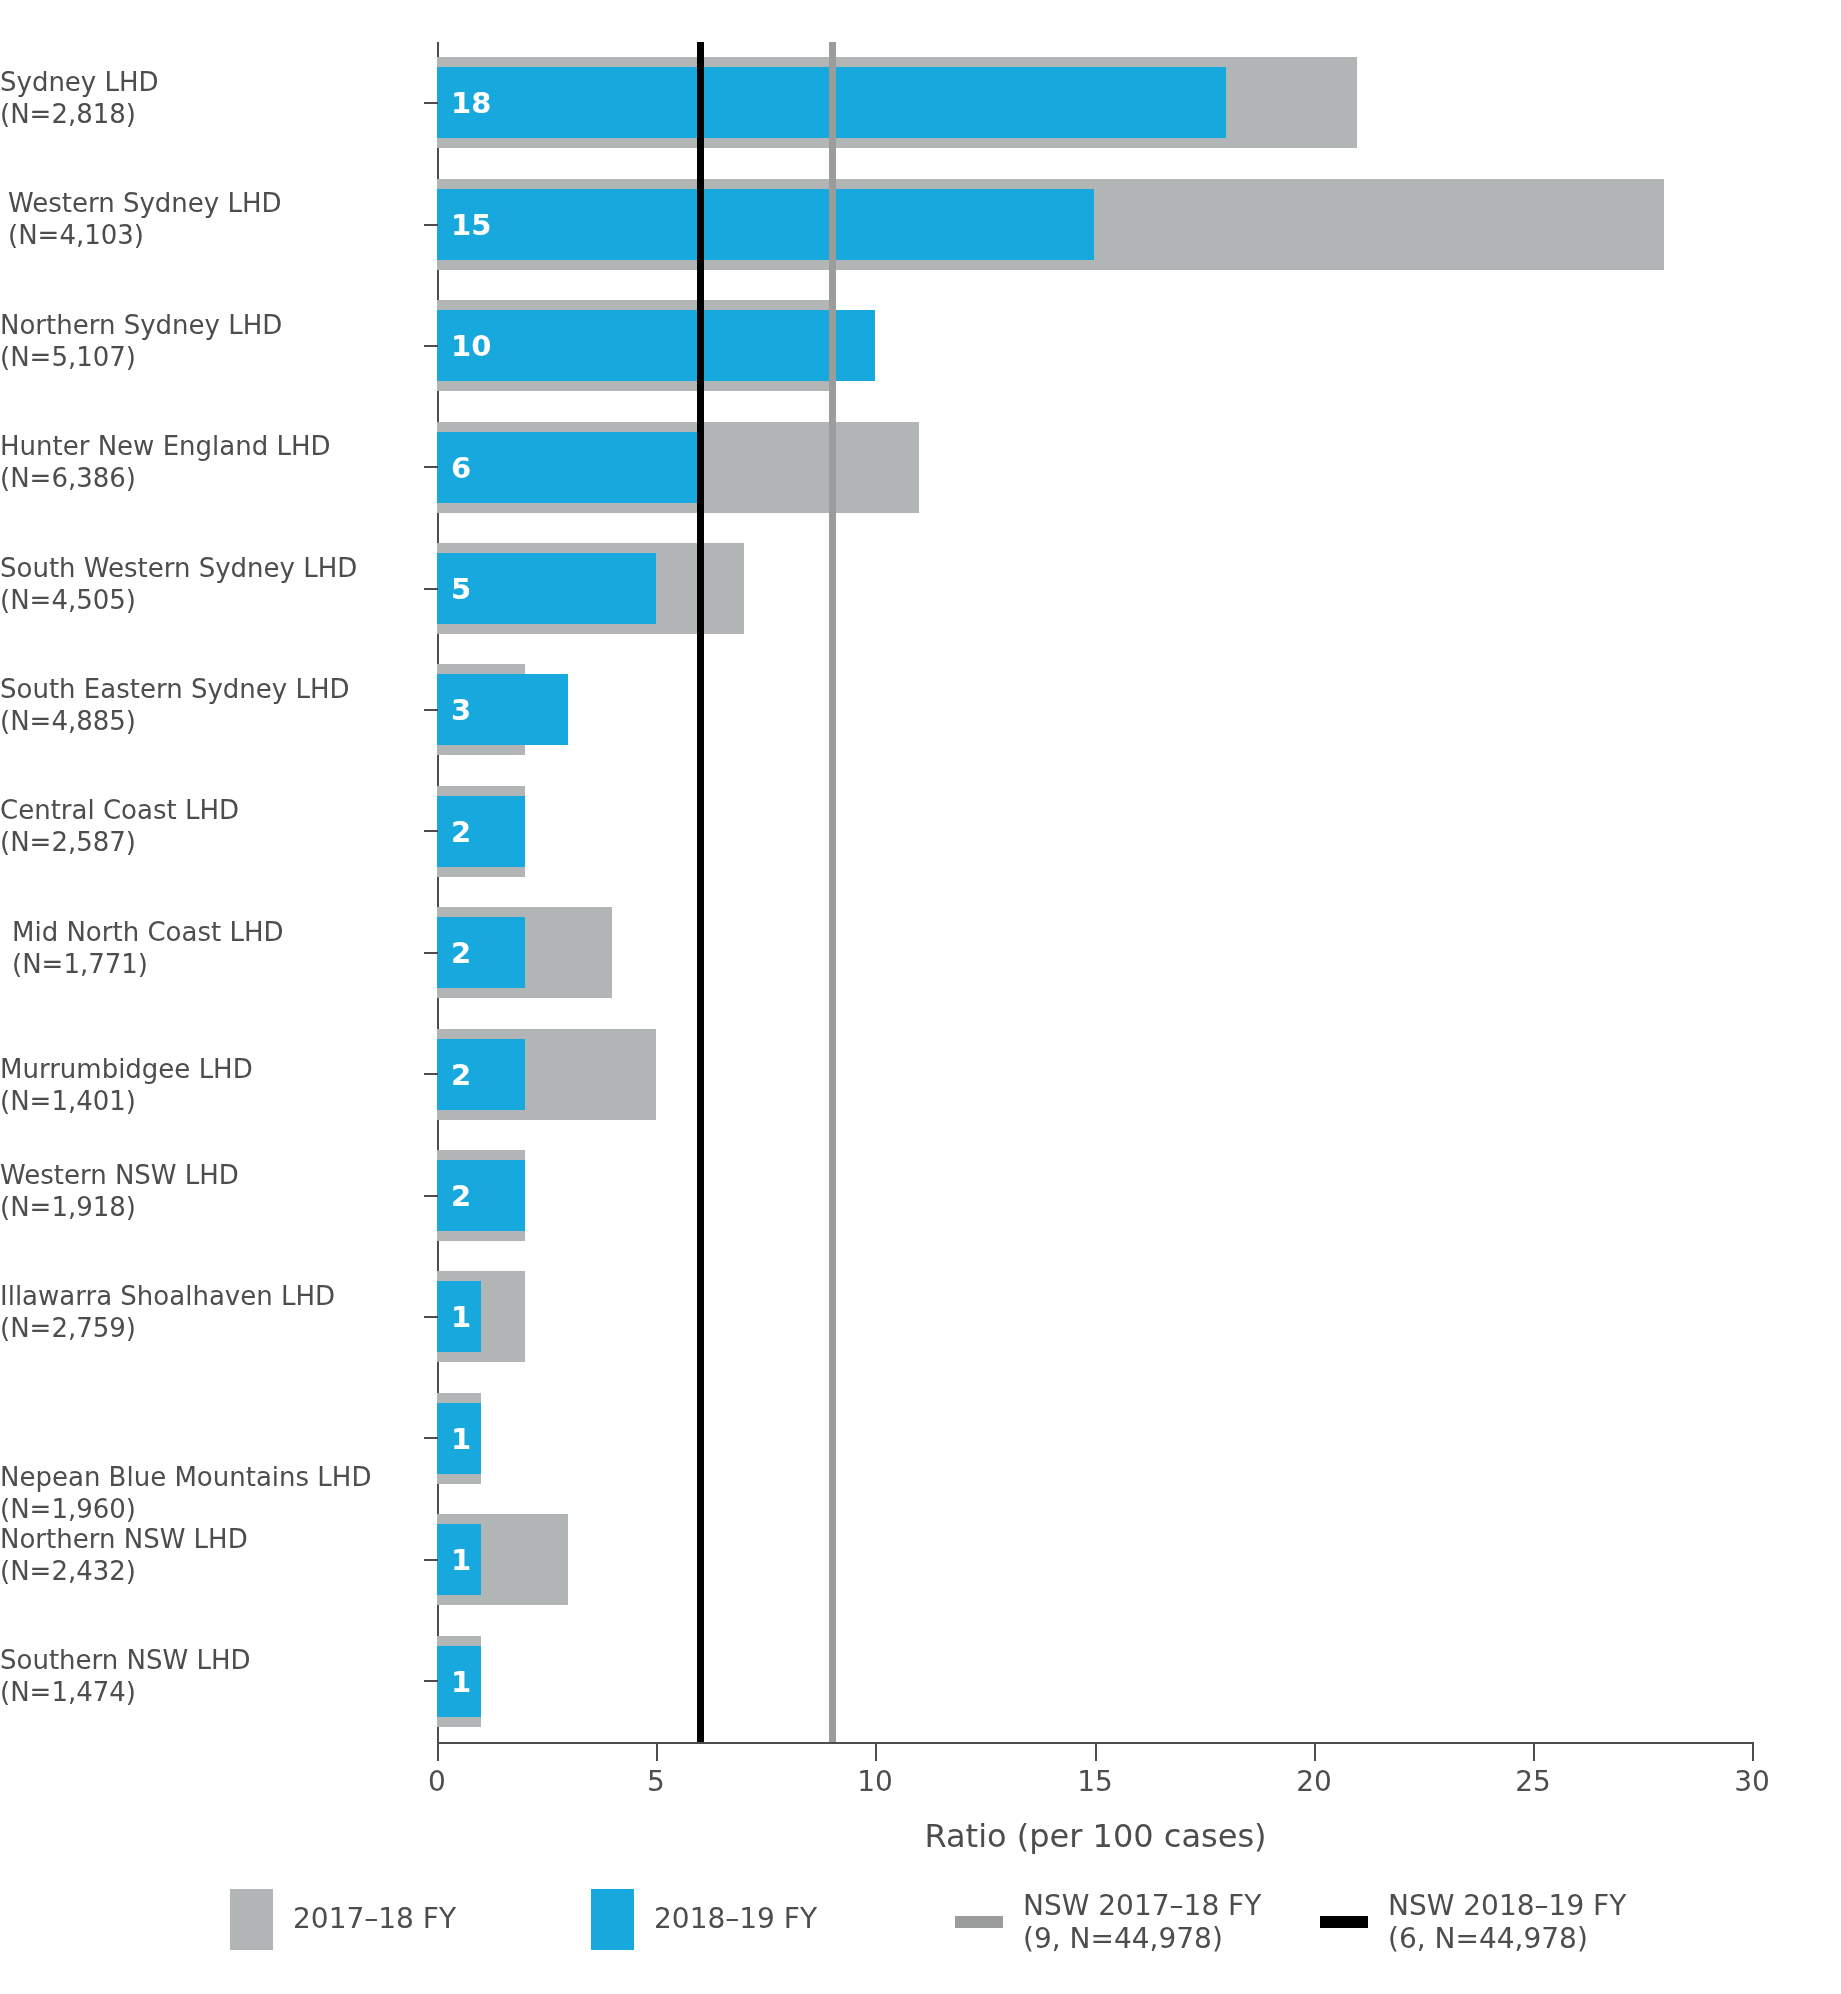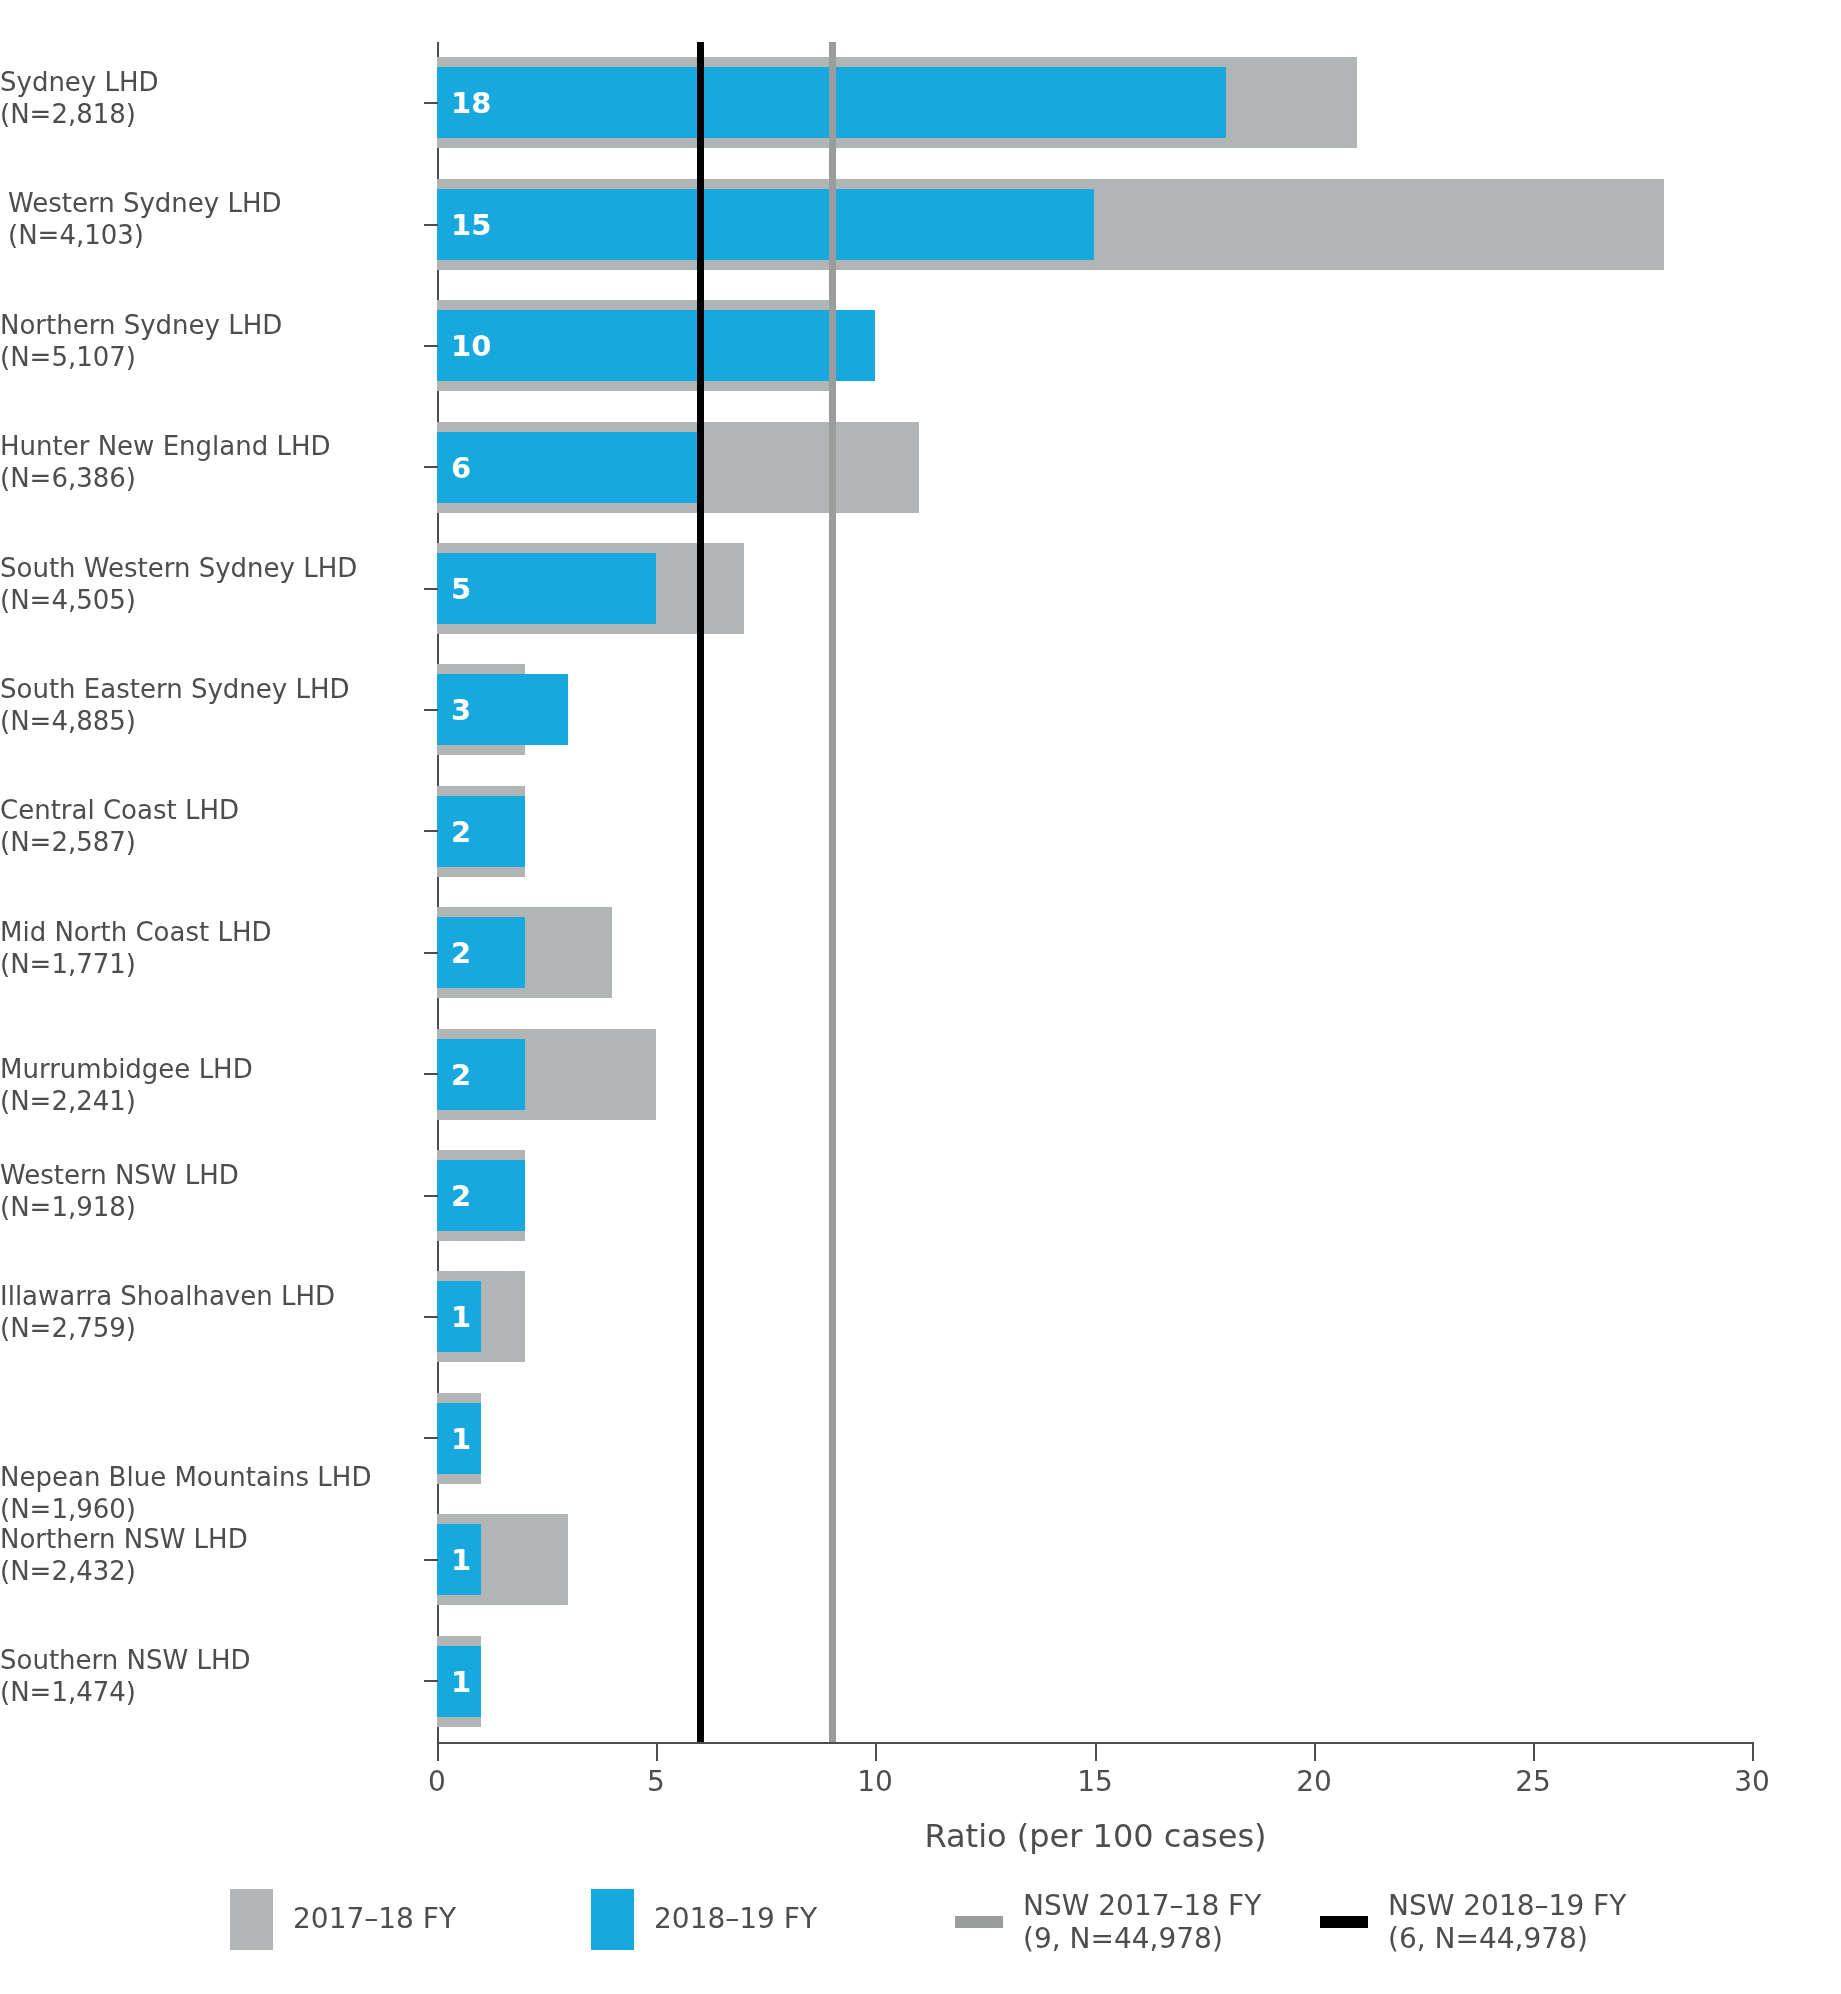--- a/index.html
+++ b/index.html
@@ -273,28 +273,28 @@
       <div class="cat-wrap" style="top: 673px;">
         <div>South Eastern Sydney LHD</div>
         <div>(N=4,885)</div>
       </div>
       <div class="tick-y" style="top: 830px;"></div>
       <div class="cat-wrap" style="top: 794px;">
         <div>Central Coast LHD</div>
         <div>(N=2,587)</div>
       </div>
       <div class="tick-y" style="top: 952px;"></div>
-      <div class="cat-wrap" style="top: 916px;">
+      <div class="cat-wrap" style="top: 916px; margin-left: 12px;">
         <div>Mid North Coast LHD</div>
         <div>(N=1,771)</div>
       </div>
       <div class="tick-y" style="top: 1073px;"></div>
       <div class="cat-wrap" style="top: 1037px; margin-top: 16px;">
         <div>Murrumbidgee LHD</div>
-        <div>(N=2,241)</div>
+        <div>(N=1,401)</div>
       </div>
       <div class="tick-y" style="top: 1195px;"></div>
       <div class="cat-wrap" style="top: 1159px;">
         <div>Western NSW LHD</div>
         <div>(N=1,918)</div>
       </div>
       <div class="tick-y" style="top: 1316px;"></div>
       <div class="cat-wrap" style="top: 1280px;">
         <div>Illawarra Shoalhaven LHD</div>
         <div>(N=2,759)</div>

